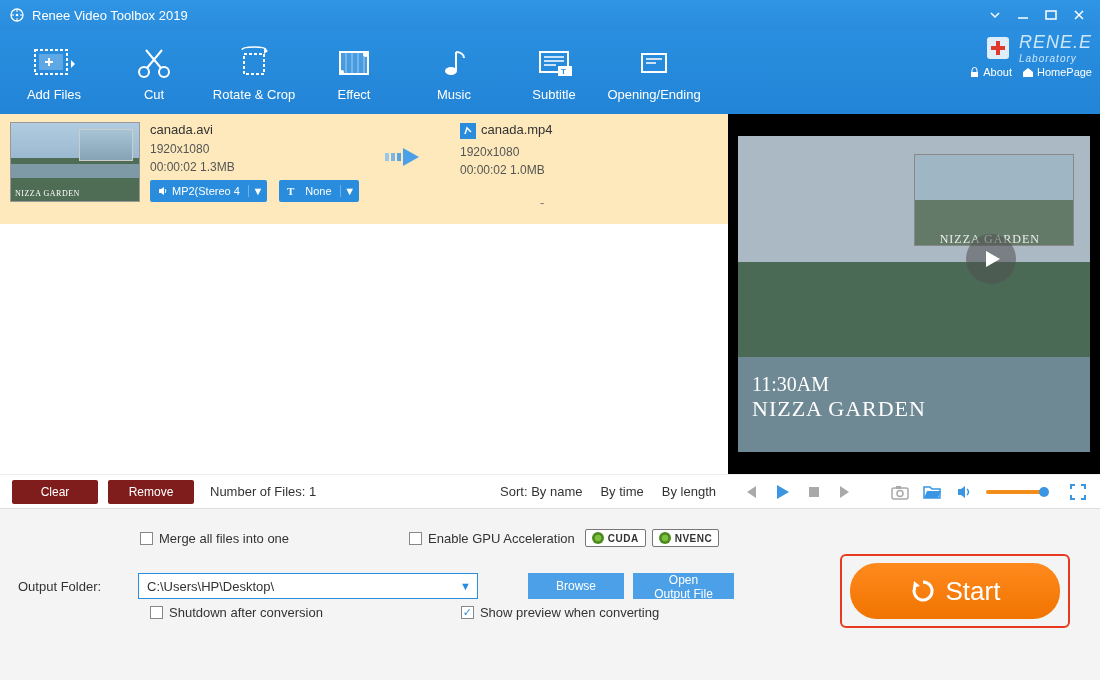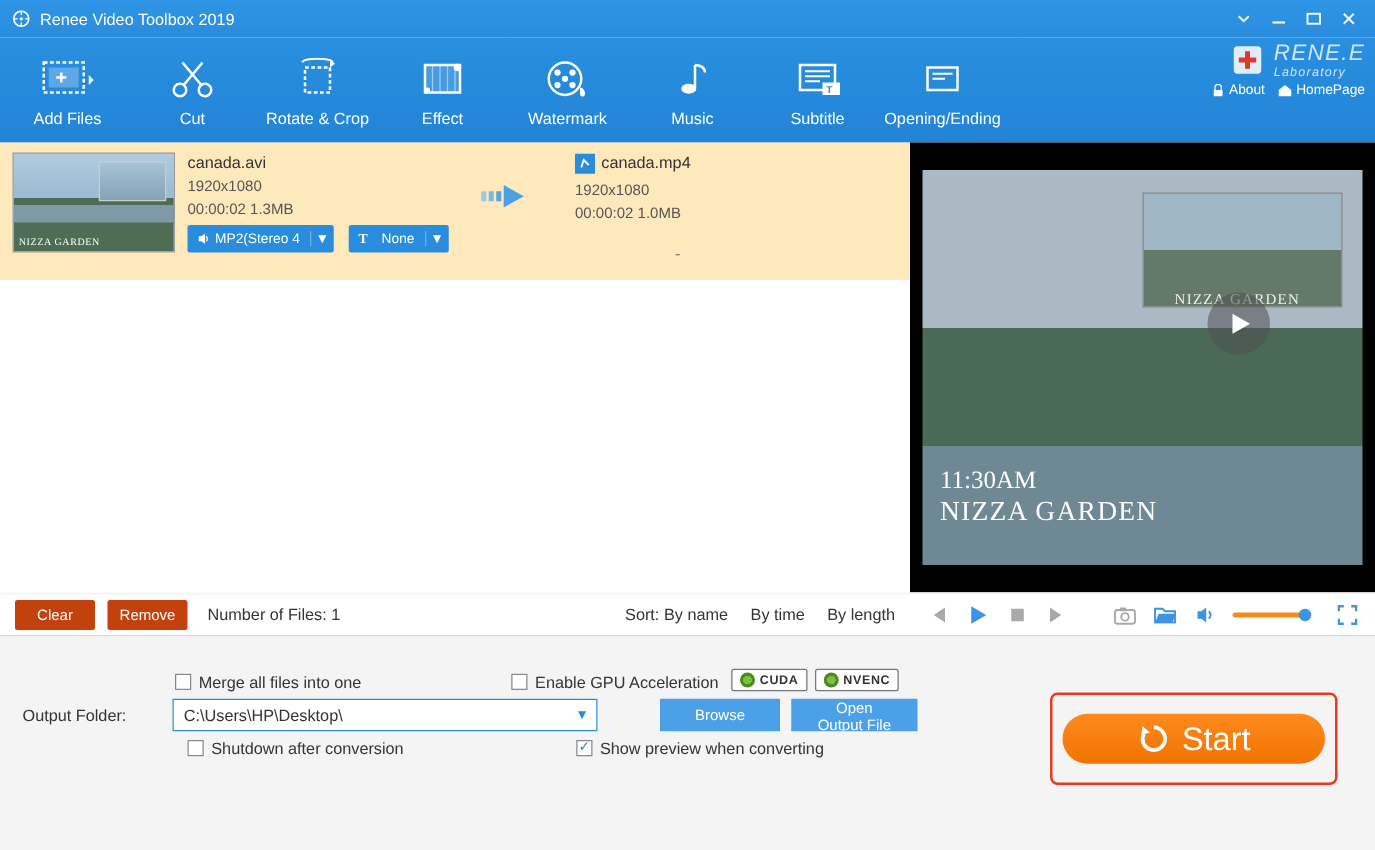--- a/index.html
+++ b/index.html
@@ -51,53 +51,53 @@
 .preview{width:372px;background:#000;position:relative}
 .preview .scene{position:absolute;inset:22px 10px 22px 10px;background:linear-gradient(180deg,#aab9c3 0%,#aab9c3 40%,#4a6a56 40%,#4a6a56 70%,#6e8894 70%,#6e8894 100%)}
 .preview .pip{position:absolute;top:40px;right:26px;width:160px;height:92px;background:linear-gradient(180deg,#9fb6c5 0,#9fb6c5 50%,#637a68 50%);border:1px solid #888}
 .preview .pip-lbl{position:absolute;top:118px;right:60px;color:#eee;font-family:Georgia,serif;font-size:12px;letter-spacing:1px}
 .playbtn{position:absolute;top:120px;right:84px;width:50px;height:50px;border-radius:50%;background:rgba(80,80,80,0.55);display:flex;align-items:center;justify-content:center;cursor:pointer}
 .preview .time{position:absolute;left:24px;bottom:78px;color:#fff;font-family:Georgia,serif;font-size:20px}
 .preview .garden{position:absolute;left:24px;bottom:52px;color:#fff;font-family:Georgia,serif;font-size:22px;letter-spacing:1px}
 
 
 .listfooter{height:34px;width:728px;display:flex;align-items:center;padding:0 12px;gap:10px;border-top:1px solid #eee}
-.lfbtn{width:64px;height:24px;background:#c2410c;color:#fff;border:none;border-radius:2px;font-size:12px;cursor:pointer}
+.lfbtn{width:86px;height:24px;background:#7f1d1d;color:#fff;border:none;border-radius:2px;font-size:12px;cursor:pointer}
 .nfiles{margin-left:6px;font-size:13px;color:#333}
 .sortwrap{margin-left:auto;display:flex;gap:18px;font-size:13px;color:#333}
 .sortwrap span{cursor:pointer}
 
 
 .playerbar{position:absolute;top:474px;left:728px;width:372px;height:34px;display:flex;align-items:center;padding:0 12px;gap:12px;background:#fff;border-top:1px solid #eee}
 .pb-icon{width:20px;height:20px;display:flex;align-items:center;justify-content:center;cursor:pointer}
 .pb-icon svg{fill:#3a95e2}
 .pb-icon.muted svg{fill:#a9a9a9}
 .volslider{width:62px;height:4px;background:#f28c1a;border-radius:2px;position:relative}
 .volslider::after{content:"";position:absolute;right:-1px;top:-3px;width:10px;height:10px;border-radius:50%;background:#3a95e2}
 .fsbtn{margin-left:auto}
 
 
 .bottom{position:absolute;top:508px;left:0;width:1100px;height:172px;background:#f4f4f4;border-top:1px solid #ddd;padding:14px 18px}
-.brow{display:flex;align-items:flex-end;height:30px;margin-bottom:6px}
+.brow{display:flex;align-items:center;height:30px;margin-bottom:20px}
 .chk{display:inline-flex;align-items:center;gap:6px;font-size:13px;color:#333;cursor:pointer}
 .chkbox{width:13px;height:13px;border:1px solid #888;background:#fff;display:inline-flex;align-items:center;justify-content:center}
 .chkbox.checked::after{content:"✓";color:#2a8cdc;font-size:11px;line-height:1}
 .gpu-badges{display:inline-flex;gap:6px;margin-left:10px}
 .gpu-badge{height:18px;border:1px solid #777;border-radius:2px;padding:0 6px;display:inline-flex;align-items:center;gap:4px;font-size:10px;background:#fff;font-weight:bold;letter-spacing:0.5px}
 .nveye{width:12px;height:12px;border-radius:50%;background:radial-gradient(circle,#7ac142 40%,#4e8a1f 42%)}
 
 .frow{display:flex;align-items:center;margin-bottom:10px;gap:10px}
 .flabel{width:110px;font-size:13px}
 .combo{width:340px;height:26px;border:1px solid #2a8cdc;background:#fff;display:flex;align-items:center;padding:0 8px;font-size:13px;color:#333;position:relative;cursor:pointer}
 .combo .car{position:absolute;right:6px;color:#2a8cdc;font-size:11px}
 .bluebtn{height:26px;background:#4ca0e8;color:#fff;border:none;padding:0 18px;font-size:12px;cursor:pointer}
 .bluebtn.w200{width:200px}
 
 .startwrap{position:absolute;right:30px;top:45px;width:230px;height:74px;border:2px solid #e83a1e;border-radius:6px;display:flex;align-items:center;justify-content:center}
-.startbtn{width:210px;height:40px;background:linear-gradient(180deg,#ff8a1e,#f07400);border:none;border-radius:27px;color:#fff;font-size:26px;display:flex;align-items:center;justify-content:center;gap:10px;cursor:pointer}
+.startbtn{width:210px;height:56px;background:linear-gradient(180deg,#ff8a1e,#f07400);border:none;border-radius:27px;color:#fff;font-size:26px;display:flex;align-items:center;justify-content:center;gap:10px;cursor:pointer}
 
 .container{position:relative;width:1100px;height:680px}
 </style>
 </head>
 <body>
 
 <div class="container">
 
 <div class="titlebar">
   <span class="logo-icon">
@@ -167,34 +167,20 @@
     <span class="ticon">
       <svg width="40" height="34">
             <rect x="6" y="6" width="28" height="22" fill="none" stroke="#fff" stroke-width="2"></rect>
             <rect x="6" y="6" width="28" height="22" fill="#fff" opacity="0.15"></rect>
             <path d="M6 6v22M12 6v22M18 6v22M24 6v22M30 6v22" stroke="#fff" stroke-width="1" opacity="0.5"></path>
             <circle cx="32" cy="8" r="3" fill="#fff"></circle>
             <circle cx="8" cy="26" r="2" fill="#fff"></circle>
           </svg>
     </span>
     <span class="tlabel">Effect</span>
-  </div>
-  <div class="toolbtn">
-    <span class="ticon">
-      <svg width="40" height="34">
-            <circle cx="18" cy="17" r="13" fill="none" stroke="#fff" stroke-width="2"></circle>
-            <circle cx="12" cy="12" r="2.5" fill="#fff"></circle>
-            <circle cx="24" cy="12" r="2.5" fill="#fff"></circle>
-            <circle cx="12" cy="22" r="2.5" fill="#fff"></circle>
-            <circle cx="24" cy="22" r="2.5" fill="#fff"></circle>
-            <circle cx="18" cy="17" r="2.5" fill="#fff"></circle>
-            <path d="M30 24c2 0 4 2 4 5s-4 3-4 0" fill="#fff"></path>
-          </svg>
-    </span>
-    <span class="tlabel">Watermark</span>
   </div>
   <div class="toolbtn">
     <span class="ticon">
       <svg width="40" height="34">
             <path d="M22 6v18" stroke="#fff" stroke-width="2"></path>
             <ellipse cx="17" cy="25" rx="6" ry="4" fill="#fff"></ellipse>
             <path d="M22 6c4 0 8 2 8 6" fill="none" stroke="#fff" stroke-width="2"></path>
           </svg>
     </span>
     <span class="tlabel">Music</span>

